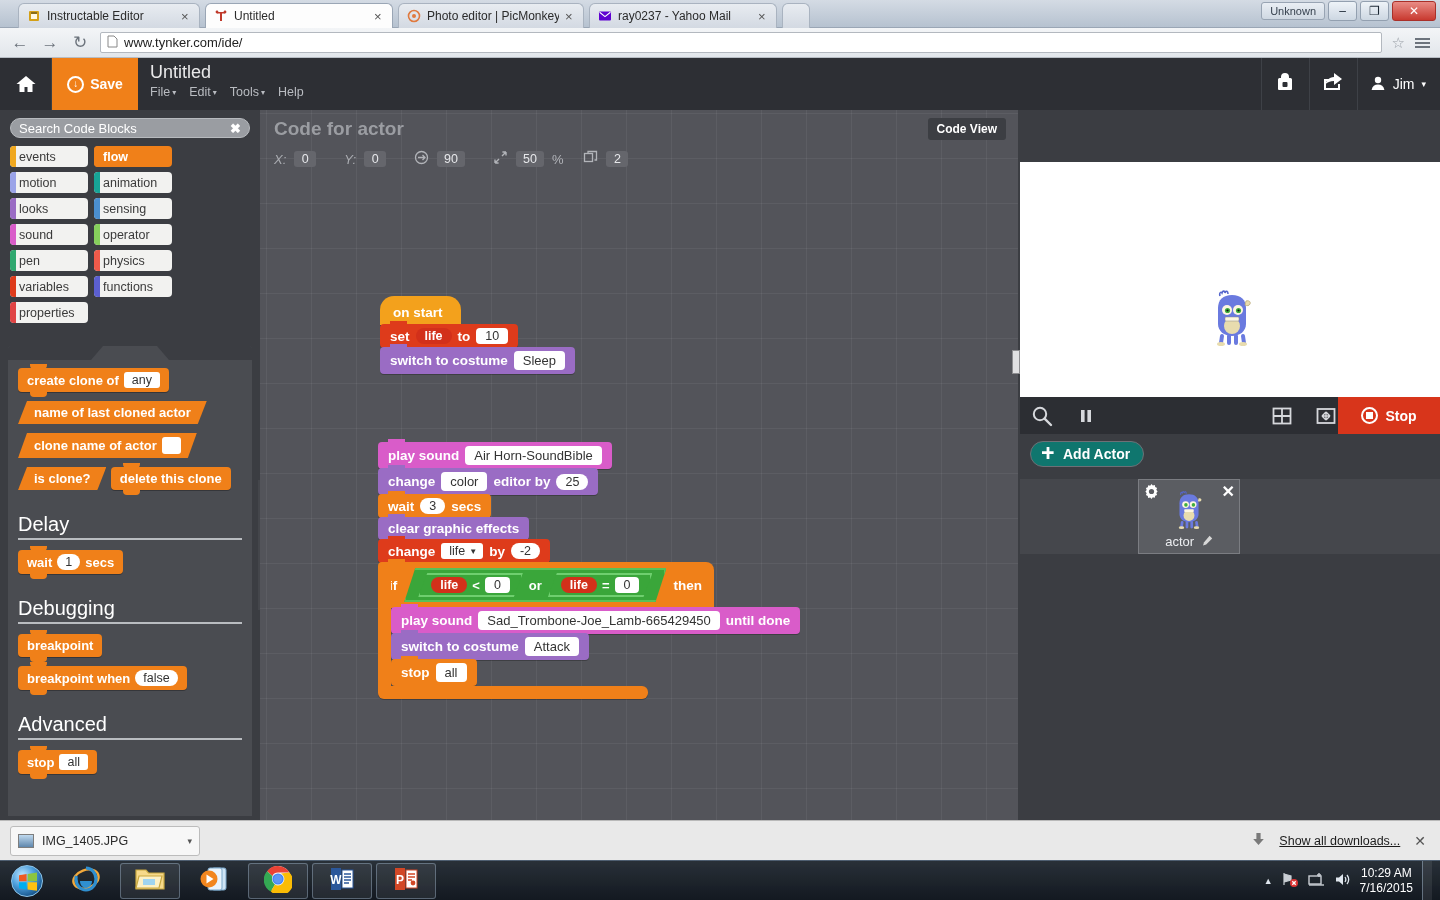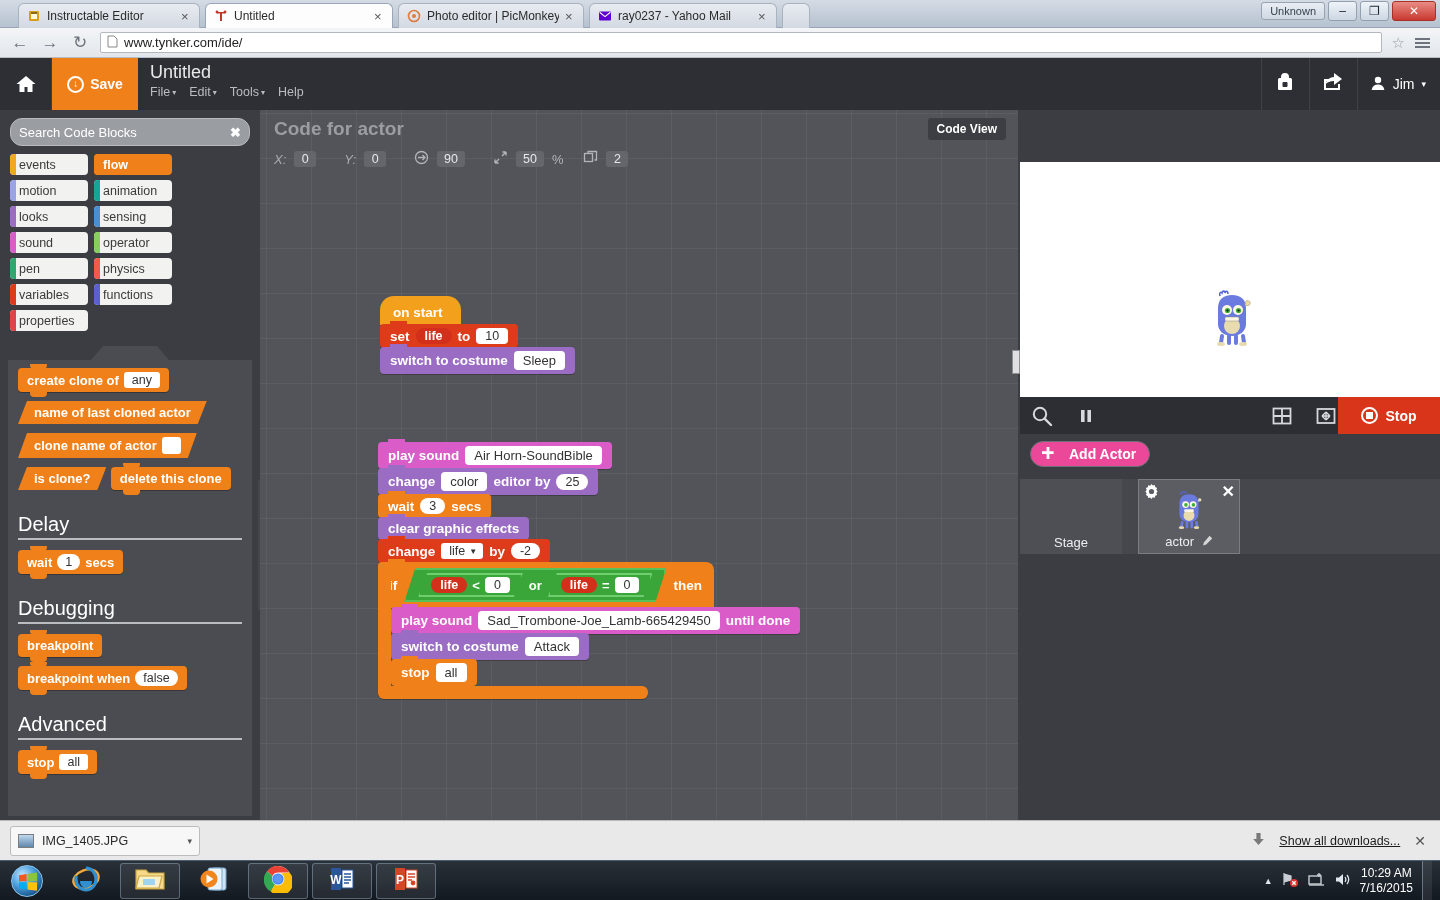--- a/index.html
+++ b/index.html
@@ -105,21 +105,21 @@
   }
   .tr-user { width:auto; padding:0 14px 0 12px; gap:7px; font-size:14px; }
 
   
   .palette {
     position:absolute; left:0; top:52px; width:260px; height:710px;
     background:#3b3d42;
   }
   .searchwrap { padding:8px 10px 4px; }
   .searchbox {
-    height:28px; border-radius:12px; background:#9a9da2; border:1px solid #b7babe;
+    height:20px; border-radius:12px; background:#9a9da2; border:1px solid #b7babe;
     display:flex; align-items:center; padding:0 8px; color:#fff; font-size:13px;
   }
   .searchbox .txt { flex:1; }
   .searchbox .xx { font-size:13px; font-weight:bold; }
 
   .cats { display:flex; flex-wrap:wrap; gap:5px 6px; padding:4px 10px 6px; }
   .cat {
     width:78px; height:21px; border-radius:4px; background:#f2f2f0;
     color:#3a3a3a; font-size:12.5px; display:flex; align-items:center;
     padding-left:9px; position:relative; overflow:hidden;
@@ -273,23 +273,23 @@
     color:#fff; font-weight:bold; font-size:14px;
     display:flex; align-items:center; justify-content:center; gap:7px;
   }
   .stop-circ { width:17px; height:17px; border:2px solid #fff; border-radius:50%;
     display:flex; align-items:center; justify-content:center; }
   .stop-circ i { width:7px; height:7px; background:#fff; display:block; }
 
   .actorbar { position:absolute; left:2px; top:324px; width:420px; height:45px; background:#3b3d42; }
   .add-actor {
     position:absolute; left:10px; top:7px; height:26px;
-    background:#ec4899; border:1px solid #6d7076; border-radius:13px;
+    background:#0f766e; border:1px solid #6d7076; border-radius:13px;
     color:#fff; font-size:14px; font-weight:bold;
-    display:flex; align-items:center; gap:14px; padding:0 13px 0 10px;
+    display:flex; align-items:center; gap:8px; padding:0 13px 0 10px;
   }
   .actor-tray { position:absolute; left:2px; top:369px; width:420px; height:75px; background:#45474c; }
   .tile { position:absolute; top:0; width:102px; height:75px; }
   .tile.stage-tile { left:0; background:#4d4f54; }
   .tile.actor-tile { left:118px; background:#5b5d62; border:1px solid #7b7d82; }
   .tile-label { position:absolute; bottom:4px; left:0; right:0; text-align:center; color:#eceef1; font-size:13px; }
   .tile .gear { position:absolute; left:4px; top:3px; color:#fff; font-size:16px; }
   .tile .xbtn { position:absolute; right:4px; top:2px; color:#fff; font-size:16px; font-weight:bold; }
   .tile .thumb { position:absolute; left:50%; top:10px; transform:translateX(-50%); width:30px; height:40px; }
 
@@ -791,23 +791,20 @@
         <span>
           <svg width="14" height="14" viewBox="0 0 14 14">
                 <path d="M5.6 1h2.8v4.2H12.6v2.8H8.4V13H5.6V8H1V5.2h4.6z" fill="#fff"></path>
               </svg>
         </span>
         <span>Add Actor</span>
       </div>
     </div>
 
     <div class="actor-tray">
-      <div class="tile stage-tile">
-        <span class="tile-label">Stage</span>
-      </div>
       <div class="tile actor-tile">
         <span class="gear">
           <svg width="17" height="17" viewBox="0 0 17 17">
                 <path d="M8.5 1l1.3 1.6 2-.5.4 2 1.9.8-.8 1.9 1.3 1.6-1.3 1.6.8 1.9-1.9.8-.4 2-2-.5L8.5 16l-1.3-1.6-2 .5-.4-2-1.9-.8.8-1.9L2.4 8.6l1.3-1.6-.8-1.9 1.9-.8.4-2 2 .5z" fill="#fff"></path>
                 <circle cx="8.5" cy="8.5" r="2.6" fill="#5b5d62"></circle>
               </svg>
         </span>
         <span class="xbtn">✕</span>
         <span class="thumb">
           <svg width="30" height="40" viewBox="0 0 44 56">

